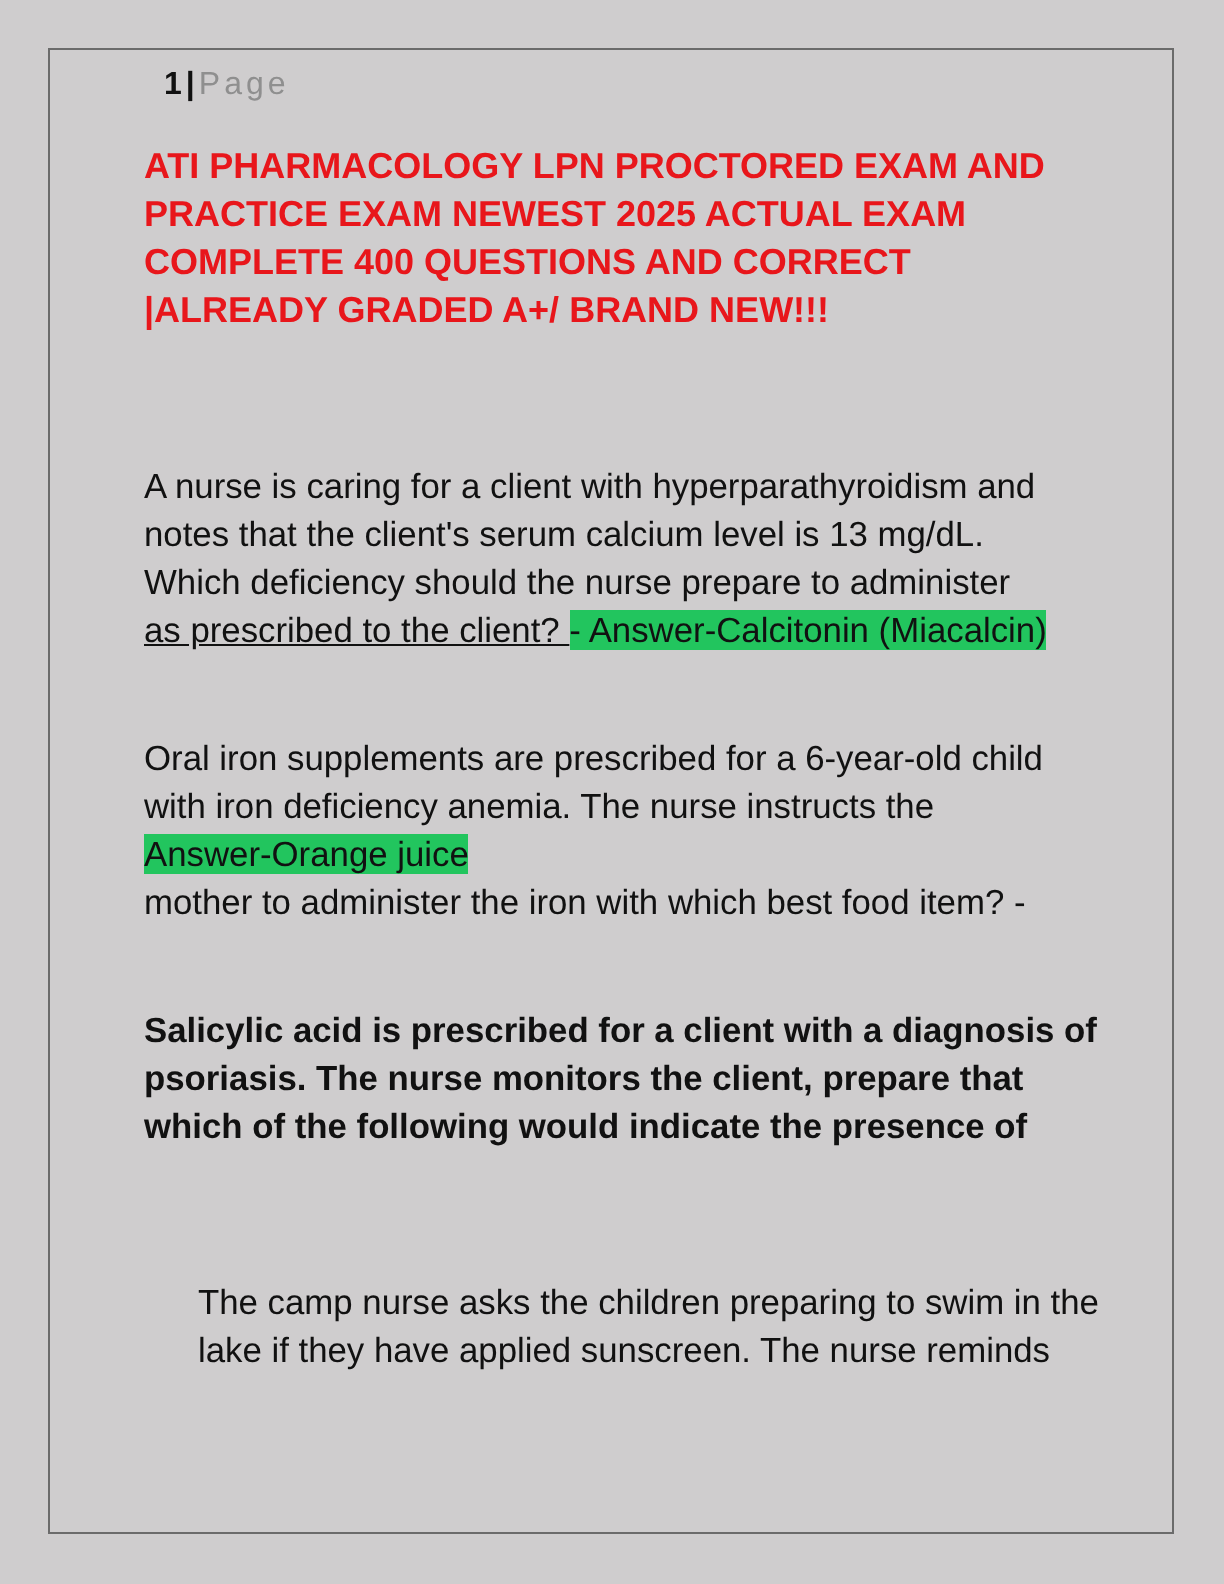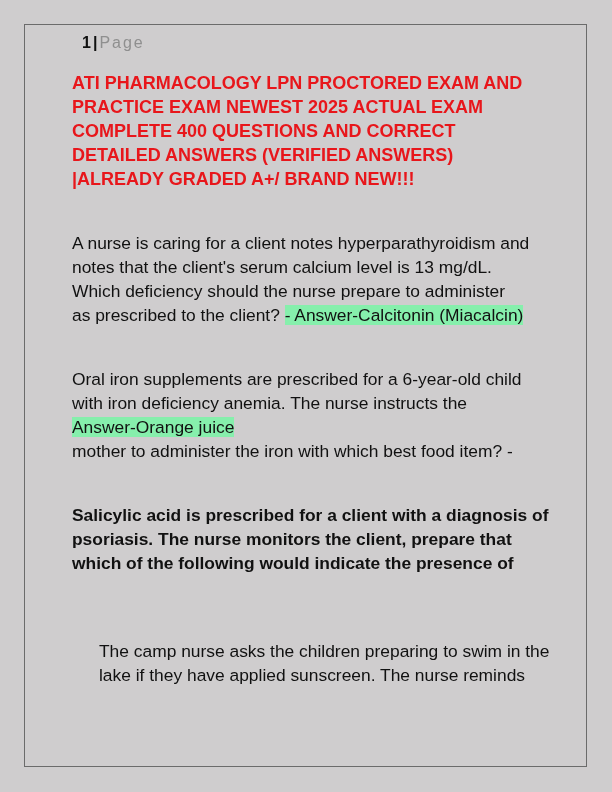--- a/index.html
+++ b/index.html
@@ -66,45 +66,44 @@
     width: 480px;
     color: #111;
     font-size: 17.4px;
     line-height: 24px;
     margin: 0;
   }
   .qa .line {
     white-space: nowrap;
   }
   .hl {
-    background: #86efac;
+    background: #22c55e;
   }
 </style>
 </head>
 <body>
 
 <div class="page-frame"></div>
 
 <div class="header">
   <span class="page-num">1</span><span class="sep">|</span><span class="page-word">Page</span>
 </div>
 
 <div class="title">
   <div>ATI PHARMACOLOGY LPN PROCTORED EXAM AND</div>
   <div>PRACTICE EXAM NEWEST 2025 ACTUAL EXAM</div>
   <div>COMPLETE 400 QUESTIONS AND CORRECT</div>
-  <div>DETAILED ANSWERS (VERIFIED ANSWERS)</div>
   <div>|ALREADY GRADED A+/ BRAND NEW!!!</div>
 </div>
 
 <div class="qa" style="top:231px;">
-  <div class="line">A nurse is caring for a client notes hyperparathyroidism and</div>
+  <div class="line">A nurse is caring for a client with hyperparathyroidism and</div>
   <div class="line">notes that the client's serum calcium level is 13 mg/dL.</div>
   <div class="line">Which deficiency should the nurse prepare to administer</div>
-  <div class="line"><span style="white-space:pre;">as prescribed to the client? </span><span class="hl">- Answer-Calcitonin (Miacalcin)</span></div>
+  <div class="line"><span style="white-space:pre;text-decoration:underline;">as prescribed to the client? </span><span class="hl">- Answer-Calcitonin (Miacalcin)</span></div>
 </div>
 
 <div class="qa" style="top:367px;">
   <div class="line">Oral iron supplements are prescribed for a 6-year-old child</div>
   <div class="line">with iron deficiency anemia. The nurse instructs the</div>
   <div class="line"><span class="hl">Answer-Orange juice</span></div>
   <div class="line">mother to administer the iron with which best food item? -</div>
 </div>
 
 <div class="qa" style="top:503px;font-weight:bold;">

